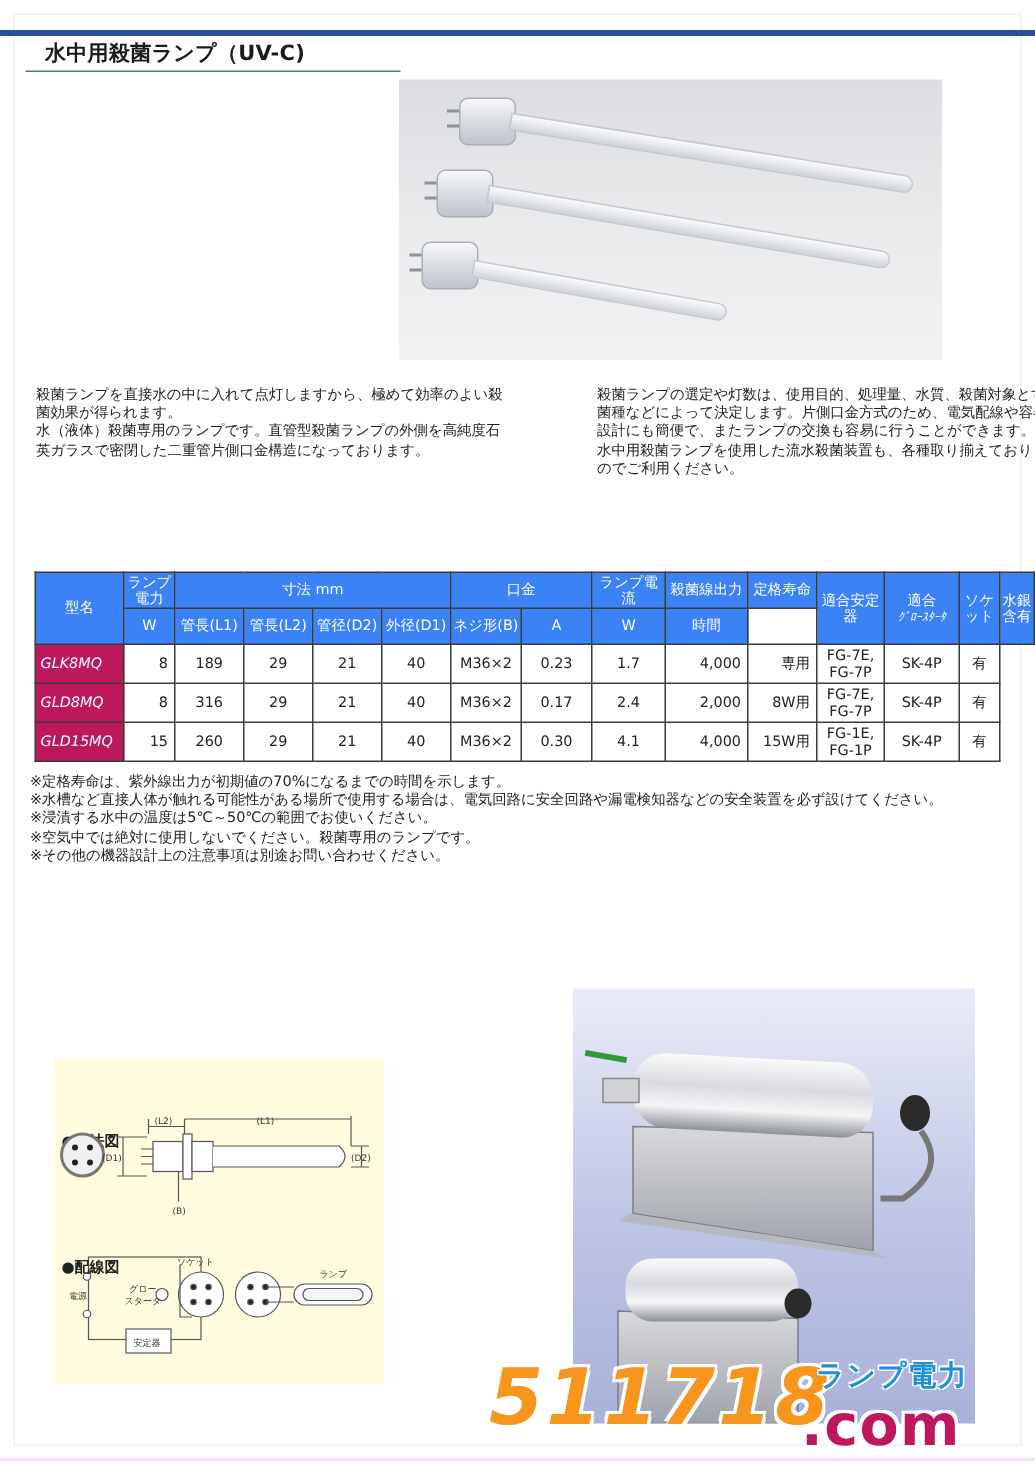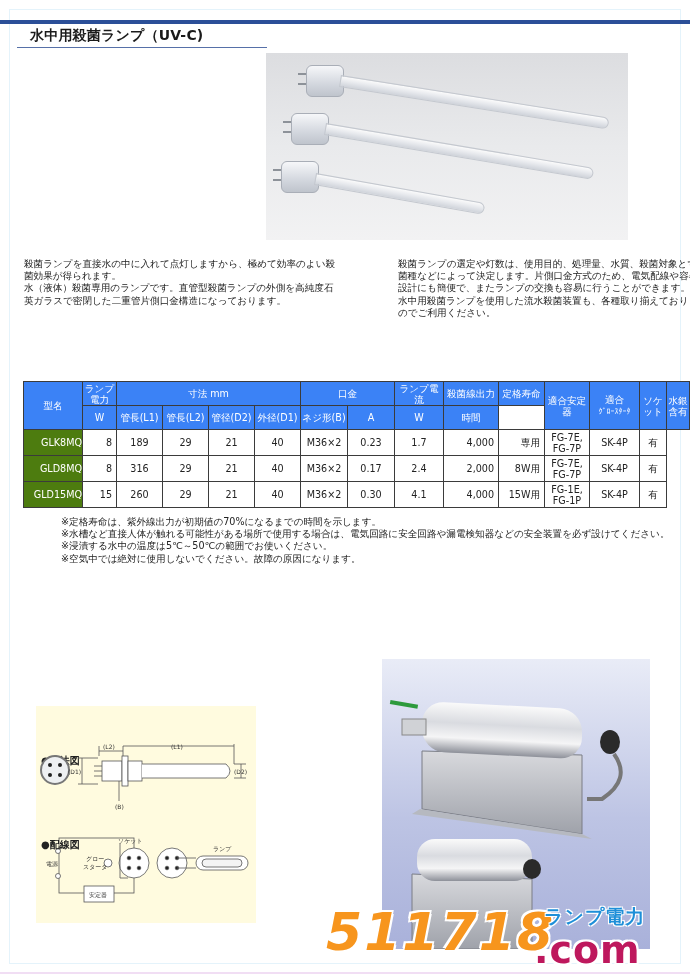--- a/index.html
+++ b/index.html
@@ -35,25 +35,25 @@
   .text-left { left: 24px; top: 258px; width: 315px; }
   .text-right { left: 369px; top: 258px; width: 315px; margin-left: 29px; }
   .text-col p { margin: 0; }
 
   table.spec {
     position: absolute; left: 23px; top: 381px; border-collapse: collapse; font-size: 9.6px;
   }
   table.spec th, table.spec td { border: 1px solid #3b3b3b; padding: 0; text-align: center; }
   table.spec th { background: #3b82f6; color: #ffffff; font-weight: normal; line-height: 11px; }
   table.spec td { background: #ffffff; color: #222; height: 25px; line-height: 11px; }
-  table.spec td.model { background: #4d7c0f; color: #fff; text-align: right; padding-left: 3px; }
+  table.spec td.model { background: #be185d; color: #fff; text-align: left; padding-left: 3px; font-style: italic; }
   table.spec td.r { text-align: right; padding-right: 4px; }
-  .small { font-size: 8px; }
-
-  .notes { position: absolute; left: 20px; top: 516px; font-size: 9.6px; line-height: 12.2px; color: #222; margin-left: 41px; }
+  .small { font-size: 8px; font-style: italic; }
+
+  .notes { position: absolute; left: 20px; top: 516px; font-size: 9.6px; line-height: 12.2px; color: #222; }
   .notes p { margin: 0; white-space: nowrap; }
 
   .diagram-box { position: absolute; left: 36px; top: 706px; width: 220px; height: 217px; background: #fffbdf; }
   .diag-heading { position: absolute; font-size: 10px; font-weight: bold; color: #222; margin-top: 44px; }
 
   .photo-device { position: absolute; left: 382px; top: 659px; width: 268px; height: 290px;
     background: linear-gradient(180deg, #e9ecf7 0%, #bdc4e4 55%, #a9b1da 100%); overflow: hidden; }
 
   .watermark { position: absolute; left: 326px; top: 906px; width: 360px; height: 64px; }
   .wm-num { position: absolute; left: 0; top: -4px; font-family: "DejaVu Sans", sans-serif; font-weight: bold;
@@ -187,21 +187,22 @@
     <td>SK-4P</td>
     <td>有</td>
   </tr>
 </tbody>
   </table>
 
 <div class="notes">
   <p>※定格寿命は、紫外線出力が初期値の70%になるまでの時間を示します。</p>
   <p>※水槽など直接人体が触れる可能性がある場所で使用する場合は、電気回路に安全回路や漏電検知器などの安全装置を必ず設けてください。</p>
   <p>※浸漬する水中の温度は5℃～50℃の範囲でお使いください。</p>
-  <p>※空気中では絶対に使用しないでください。故障の原因になります。</p>
+  <p>※空気中では絶対に使用しないでください。殺菌専用のランプです。</p>
+  <p>※その他の機器設計上の注意事項は別途お問い合わせください。</p>
 </div>
 
 <div class="diagram-box">
   <div class="diag-heading" style="left:5px;top:4px;">●寸法図</div>
   <svg width="220" height="217" style="position:absolute;left:0;top:0;">
     <g stroke="#555" stroke-width="0.8" fill="none">
 
       <circle cx="19" cy="64" r="14" fill="#eef0f2" stroke="#777" stroke-width="2"></circle>
       <circle cx="14" cy="59" r="2" fill="#222" stroke="none"></circle>
       <circle cx="24" cy="59" r="2" fill="#222" stroke="none"></circle>

